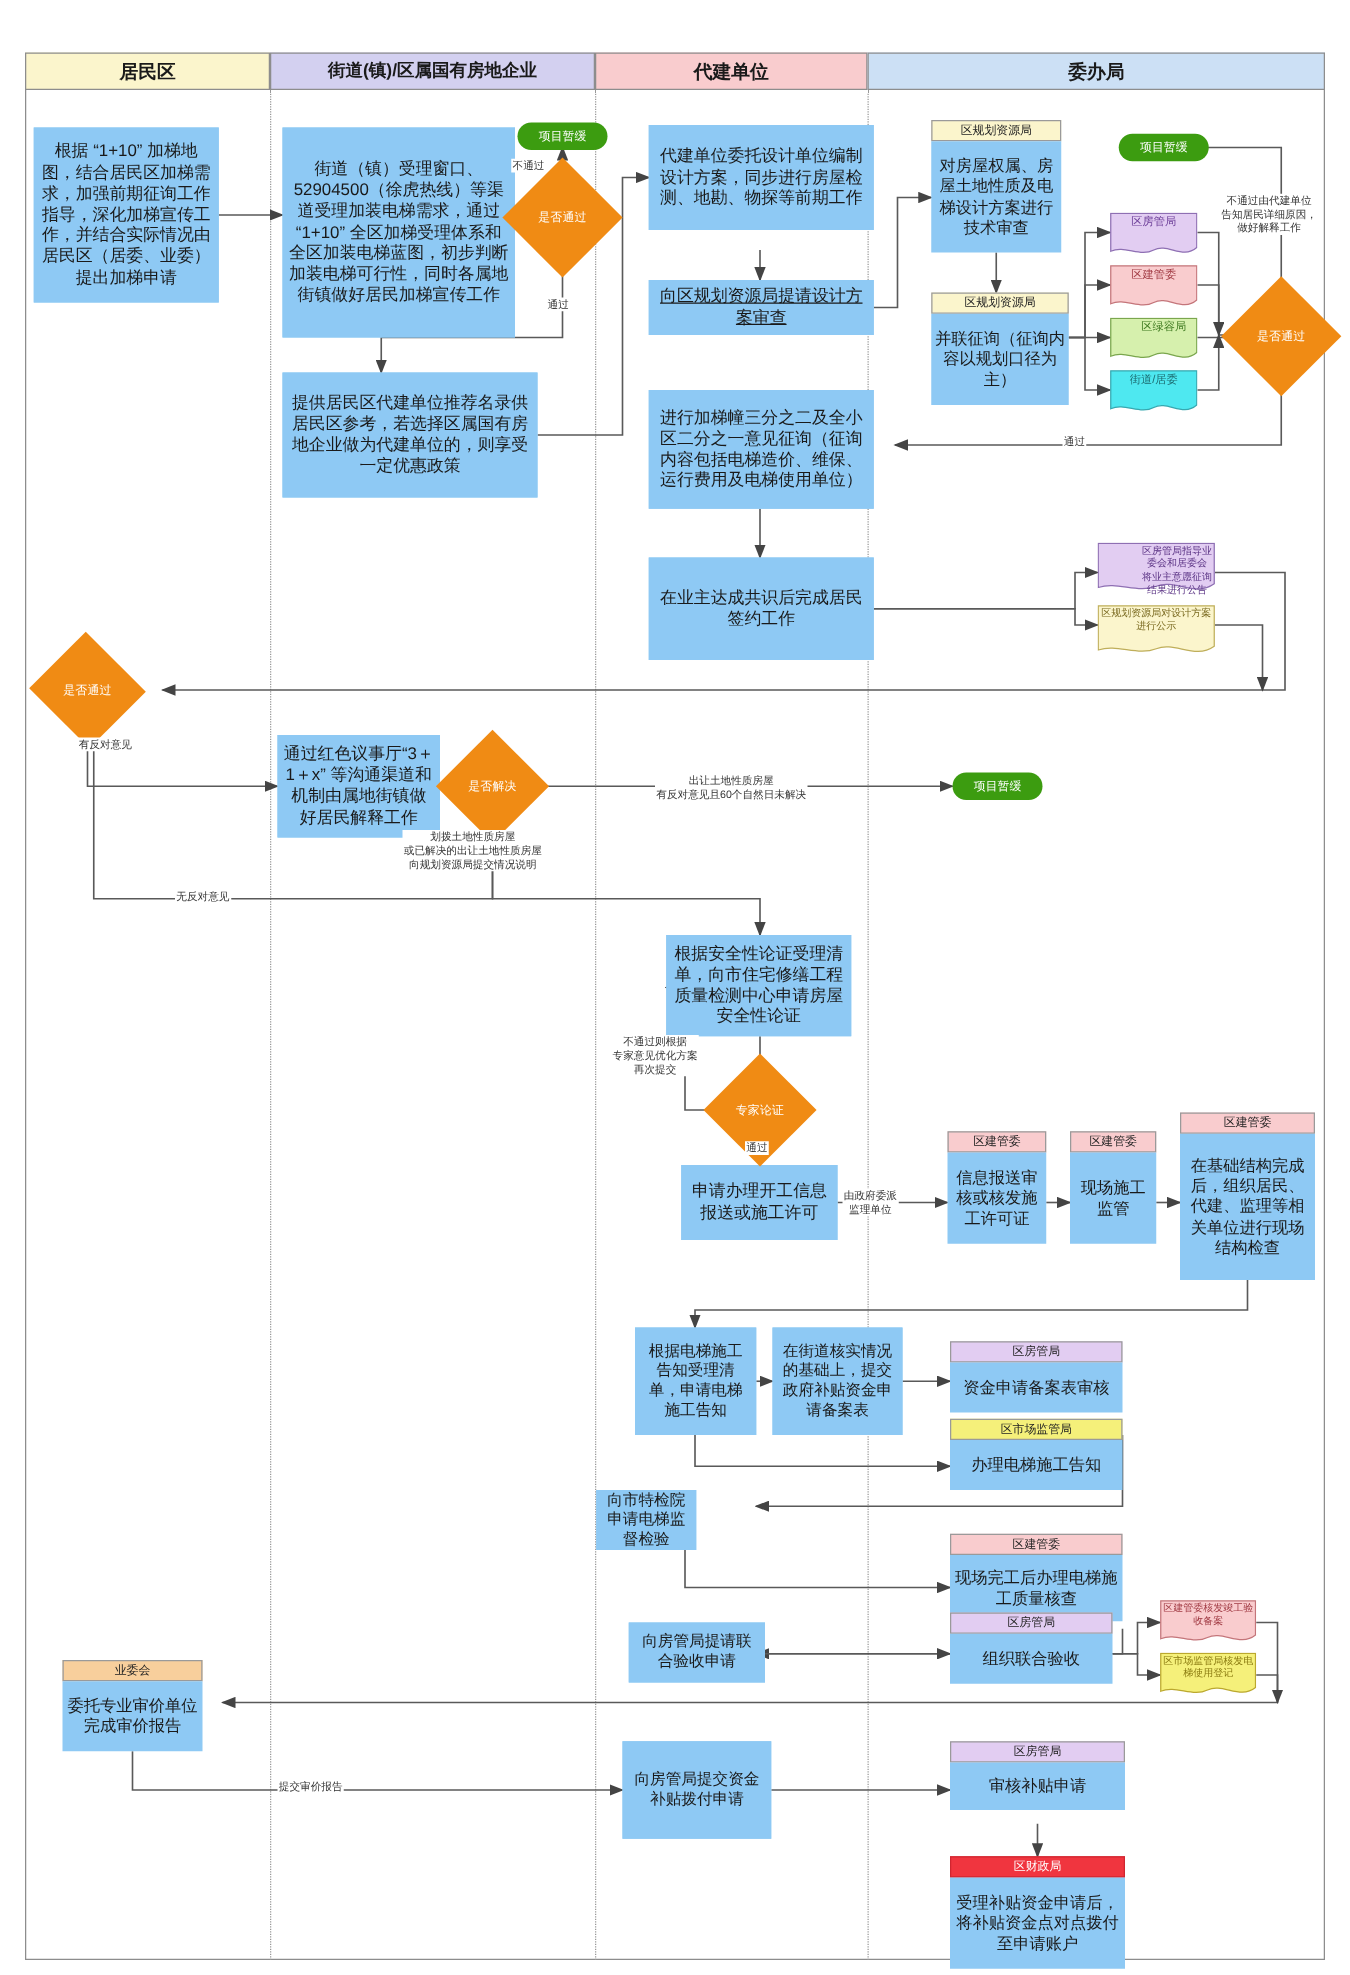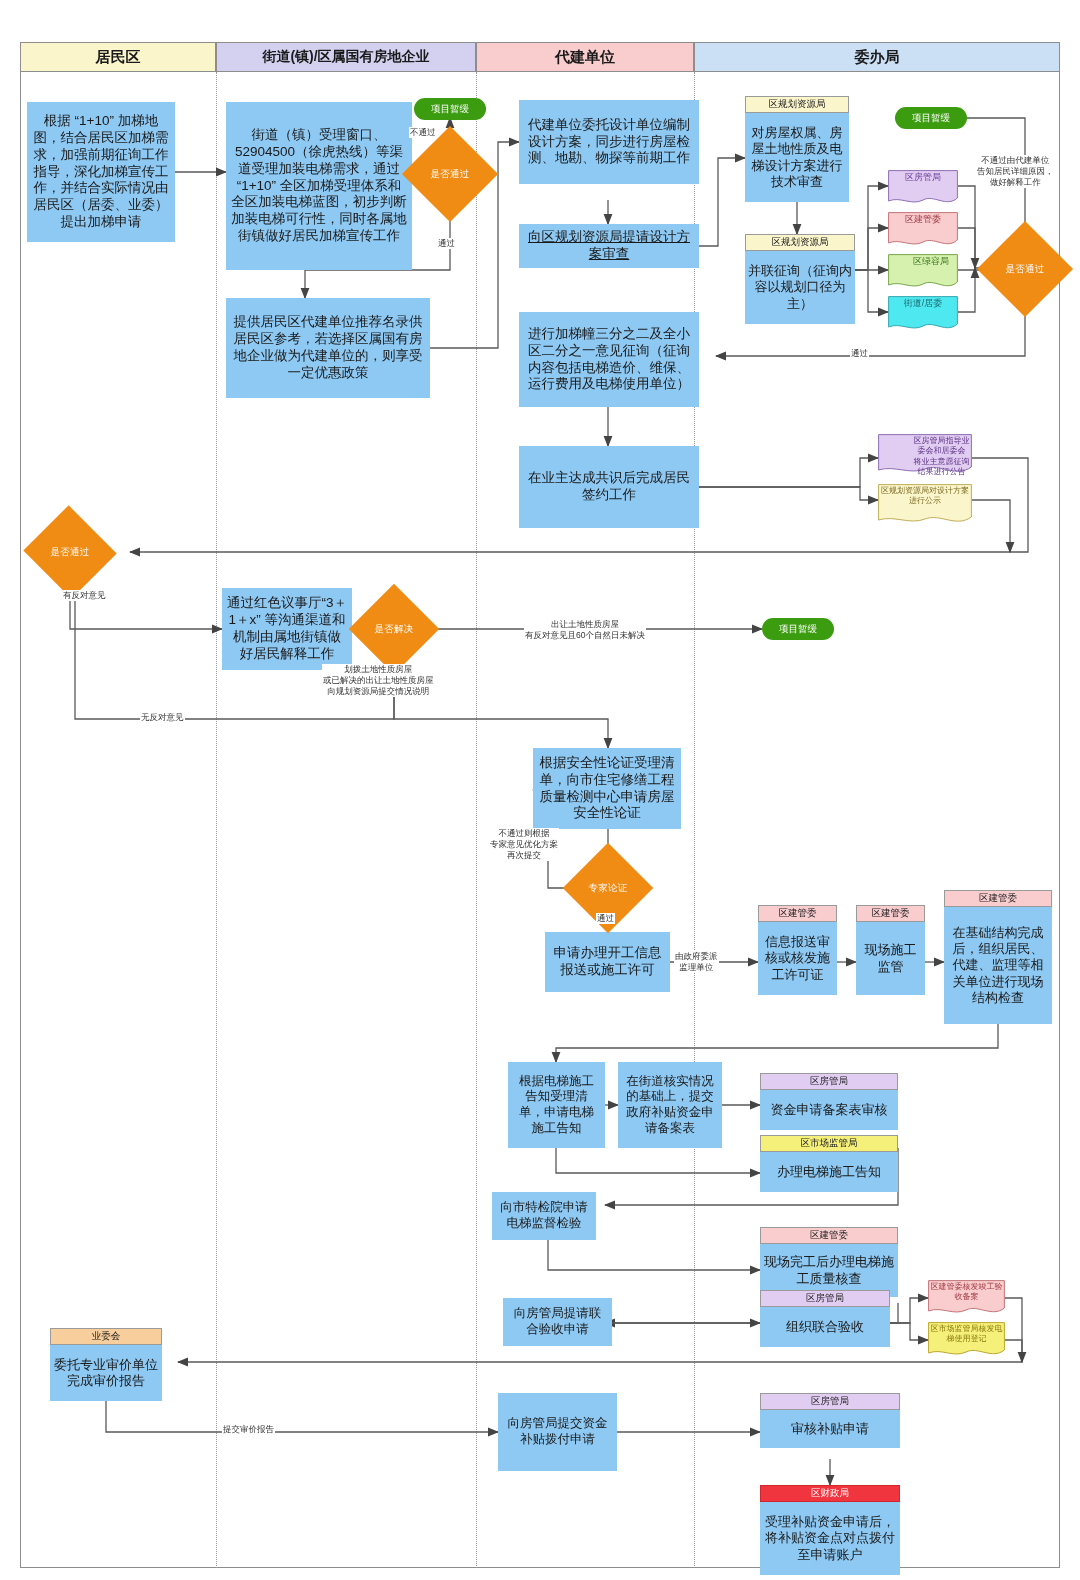--- a/index.html
+++ b/index.html
@@ -145,21 +145,21 @@
   <div class="node proc" style="left:222px;top:588px;width:130px;height:82px;">通过红色议事厅“3＋1＋x” 等沟通渠道和机制由属地街镇做好居民解释工作</div>
 
   <div class="node proc" style="left:519px;top:100px;width:180px;height:84px;">代建单位委托设计单位编制设计方案，同步进行房屋检测、地勘、物探等前期工作</div>
   <div class="node proc" style="left:519px;top:224px;width:180px;height:44px;text-decoration:underline;">向区规划资源局提请设计方案审查</div>
   <div class="node proc" style="left:519px;top:312px;width:180px;height:95px;">进行加梯幢三分之二及全小区二分之一意见征询（征询内容包括电梯造价、维保、运行费用及电梯使用单位）</div>
   <div class="node proc" style="left:519px;top:446px;width:180px;height:82px;">在业主达成共识后完成居民签约工作</div>
   <div class="node proc" style="left:533px;top:748px;width:148px;height:81px;">根据安全性论证受理清单，向市住宅修缮工程质量检测中心申请房屋安全性论证</div>
   <div class="node proc" style="left:545px;top:932px;width:125px;height:60px;">申请办理开工信息报送或施工许可</div>
   <div class="node proc sm" style="left:618px;top:1062px;width:104px;height:86px;">在街道核实情况的基础上，提交政府补贴资金申请备案表</div>
   <div class="node proc sm" style="left:508px;top:1062px;width:97px;height:86px;">根据电梯施工告知受理清单，申请电梯施工告知</div>
-  <div class="node proc sm" style="left:492px;top:1192px;width:104px;height:48px;">向市特检院申请电梯监督检验</div>
+  <div class="node proc sm" style="left:477px;top:1192px;width:80px;height:48px;">向市特检院申请电梯监督检验</div>
   <div class="node proc sm" style="left:503px;top:1298px;width:109px;height:48px;">向房管局提请联合验收申请</div>
   <div class="node proc sm" style="left:498px;top:1393px;width:119px;height:78px;">向房管局提交资金补贴拨付申请</div>
 
   <div class="tagbox" style="left:50px;top:1328px;width:112px;">
     <div class="tag" style="background:#f8cf9c;">业委会</div>
     <div class="body" style="height:56px;">委托专业审价单位完成审价报告</div>
   </div>
 
   <div class="tagbox" style="left:745px;top:96px;width:104px;">
     <div class="tag" style="background:#fbf5cc;">区规划资源局</div>

